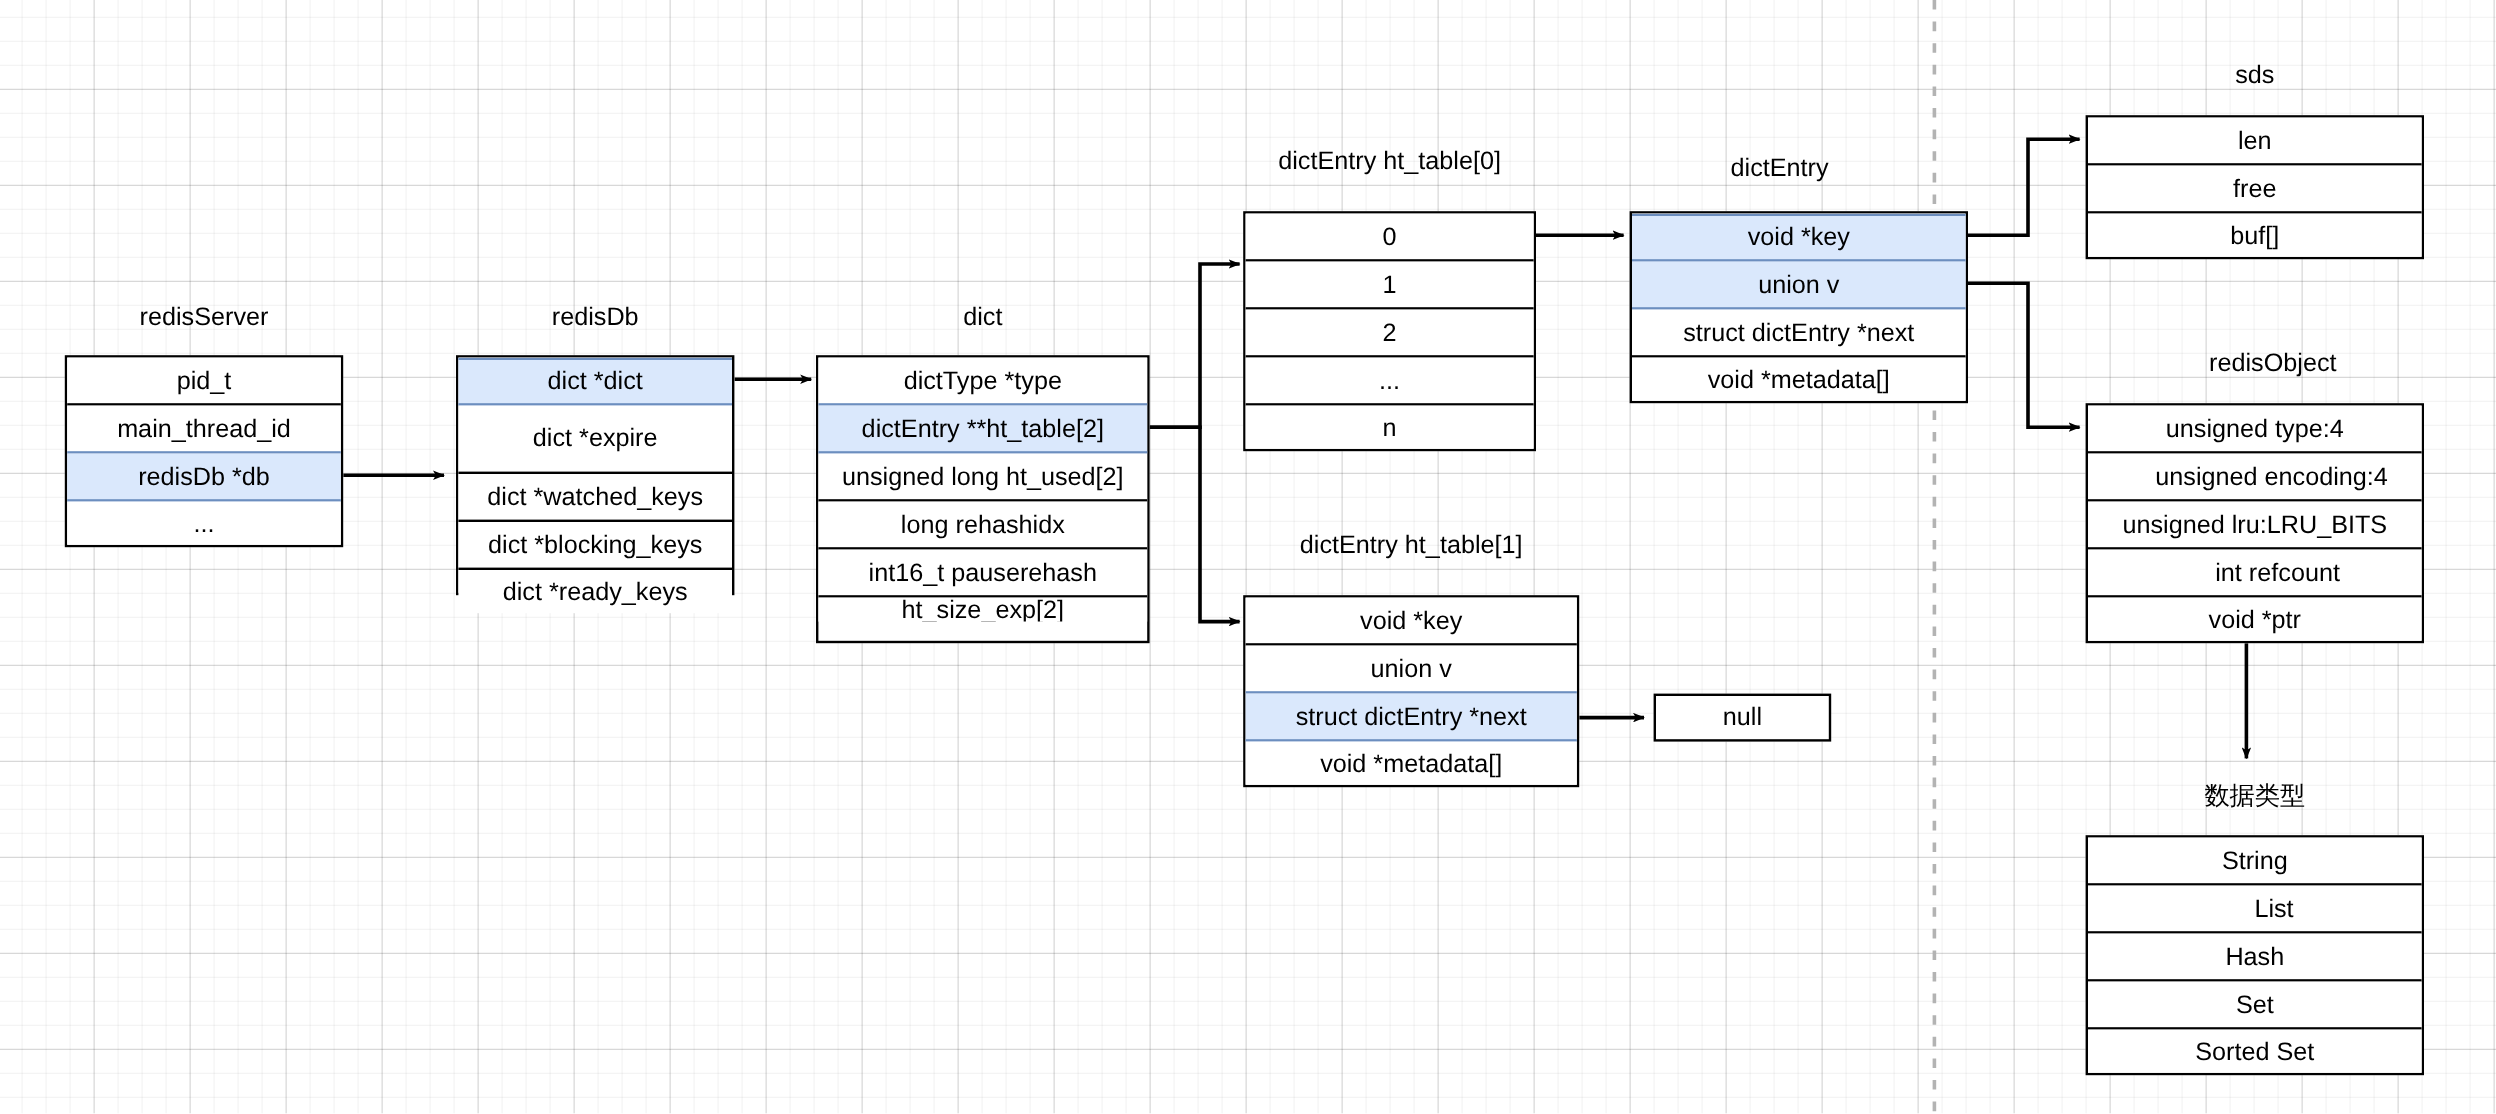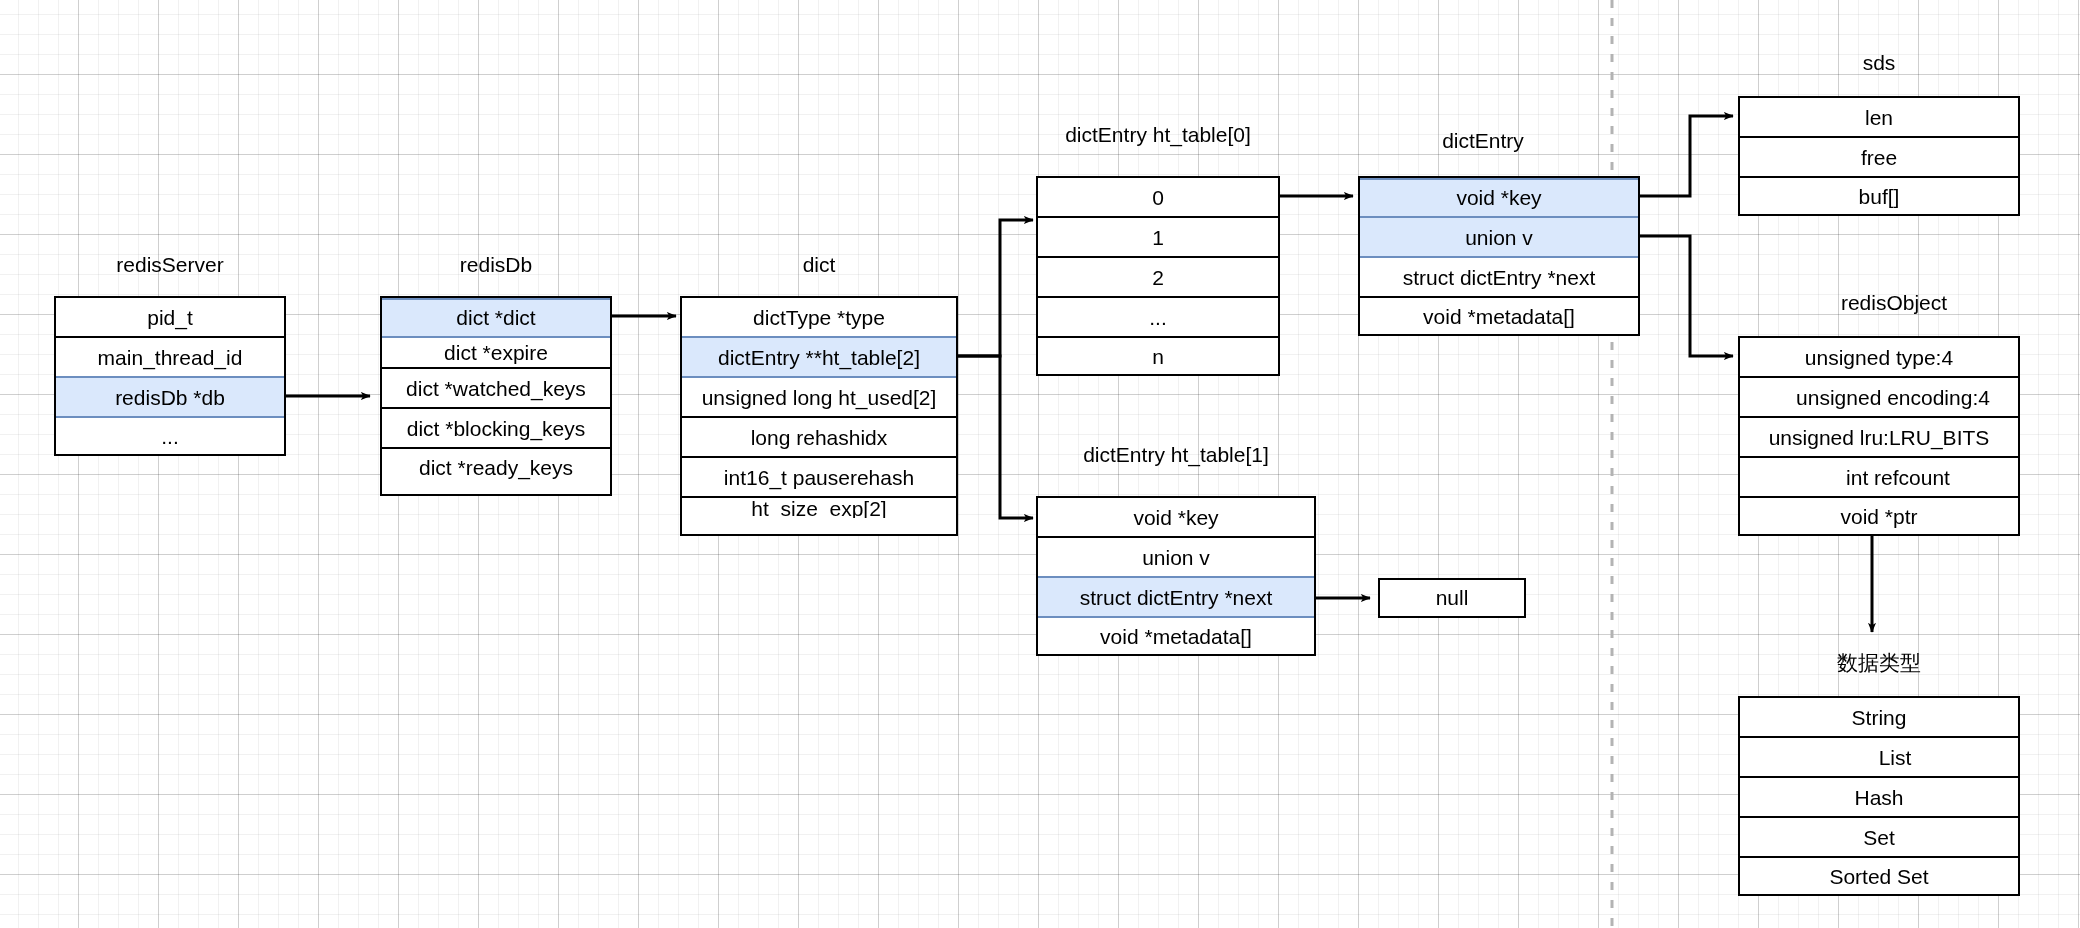--- a/index.html
+++ b/index.html
@@ -125,21 +125,21 @@
   <div class="struct" style="left:54px; top:296px; width:232px; height:160px;">
     <div class="row" style="height:40px;">pid_t</div>
     <div class="row hl-prev" style="height:40px;">main_thread_id</div>
     <div class="row hl" style="height:40px;">redisDb *db</div>
     <div class="row" style="height:36px;">...</div>
   </div>
 
   <div class="node-title" style="left:380px; top:252px; width:232px;">redisDb</div>
   <div class="struct" style="left:380px; top:296px; width:232px; height:200px;">
     <div class="row hl hl-top-edge" style="height:40px;">dict *dict</div>
-    <div class="row" style="height:31px;">dict *expire</div>
+    <div class="row" style="height:57px;">dict *expire</div>
     <div class="row" style="height:40px;">dict *watched_keys</div>
     <div class="row" style="height:40px;">dict *blocking_keys</div>
     <div class="row" style="height:36px;">dict *ready_keys</div>
   </div>
 
   <div class="node-title" style="left:680px; top:252px; width:278px;">dict</div>
   <div class="struct" style="left:680px; top:296px; width:278px; height:240px;">
     <div class="row hl-prev" style="height:40px;">dictType *type</div>
     <div class="row hl" style="height:40px;">dictEntry **ht_table[2]</div>
     <div class="row" style="height:40px;">unsigned long ht_used[2]</div>

